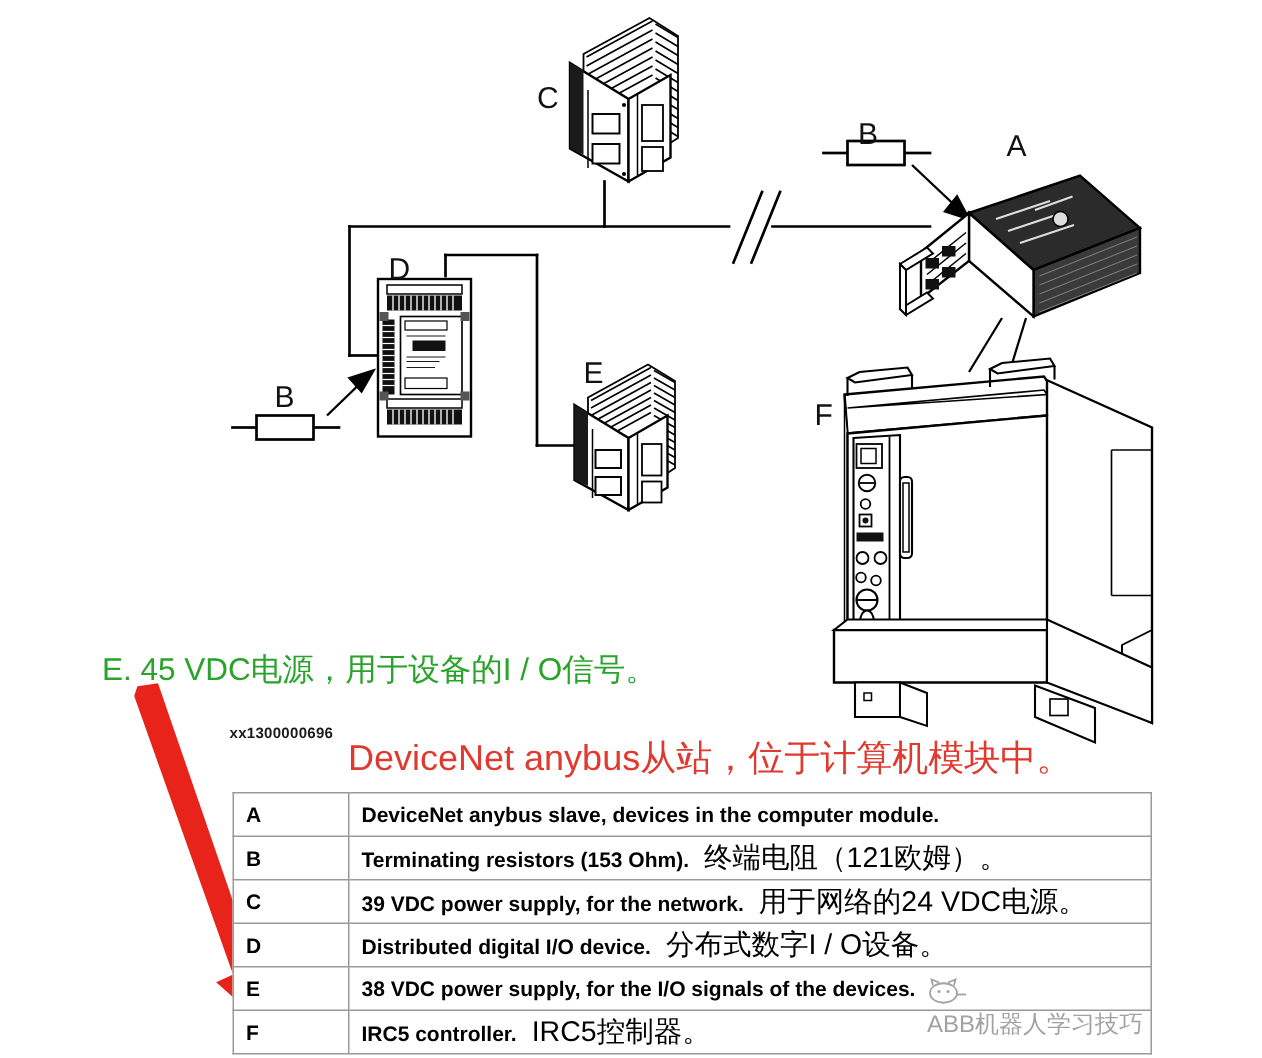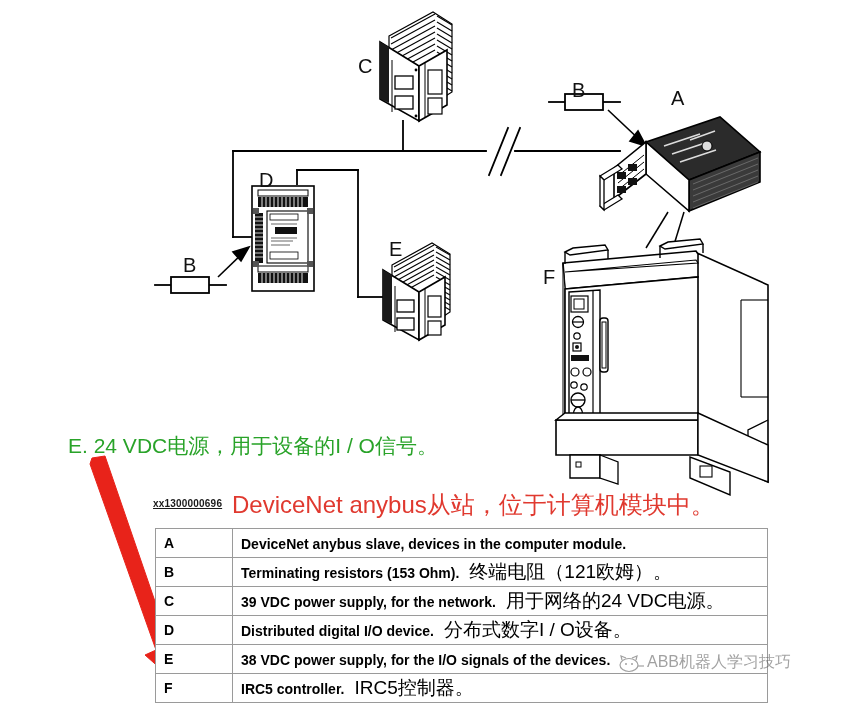--- a/index.html
+++ b/index.html
@@ -54,27 +54,26 @@
     left: 75px;
     top: 450px;
     width: 115px;
     height: 235px;
   }
 
   
   #figure-id {
     position: absolute;
     left: 153px;
-    top: 498px;
+    top: 484px;
     font-family: "Liberation Sans", sans-serif;
     font-size: 10px;
     font-weight: bold;
     color: #1a1a1a;
     letter-spacing: 0.2px;
-    text-decoration: underline;
   }
 
   
   #red-headline {
     position: absolute;
     left: 232px;
     top: 489px;
     font-family: "Liberation Sans", sans-serif;
     font-size: 24px;
     color: #e0392f;
@@ -116,24 +115,25 @@
     margin-left: 10px;
     letter-spacing: 0px;
   }
 
   
   #watermark {
     position: absolute;
     left: 618px;
     top: 652px;
     display: flex;
-    align-items: flex-end;
+    align-items: flex-start;
     gap: 3px;
     opacity: 0.55;
     pointer-events: none;
+    flex-direction: column;
   }
   #watermark .wm-text {
     font-family: "Liberation Sans", sans-serif;
     font-size: 16px;
     color: #555555;
     white-space: nowrap;
     letter-spacing: 0px;
   }
 </style>
 </head>
@@ -434,21 +434,21 @@
   </svg>
 
   <span class="callout" style="left:671px; top:88px;">A</span>
   <span class="callout" style="left:572px; top:80px;">B</span>
   <span class="callout" style="left:183px; top:255px;">B</span>
   <span class="callout" style="left:358px; top:56px;">C</span>
   <span class="callout" style="left:259px; top:170px;">D</span>
   <span class="callout" style="left:389px; top:239px;">E</span>
   <span class="callout" style="left:543px; top:267px;">F</span>
 
-  <div id="green-note">E. 24 VDC电源，用于设备的I / O信号。</div>
+  <div id="green-note">E. 45 VDC电源，用于设备的I / O信号。</div>
 
   <svg id="red-arrow" viewBox="0 0 115 235">
     <polygon points="17,8 30,6 96,198 104,190 96,228 70,205 81,200 15,14" fill="#e8231a" stroke="#e8231a" stroke-width="1"></polygon>
   </svg>
 
   <div id="figure-id">xx1300000696</div>
 
   <div id="red-headline">DeviceNet anybus从站，位于计算机模块中。</div>
 
   <table id="legend-table">

